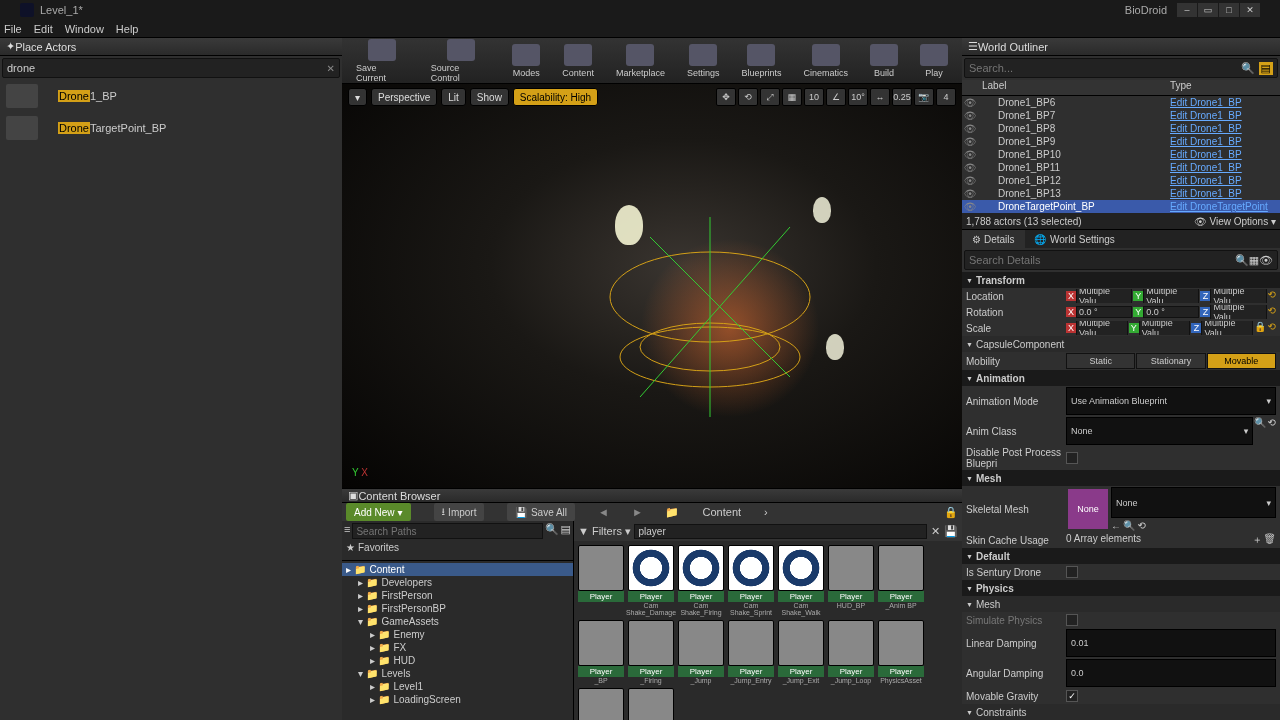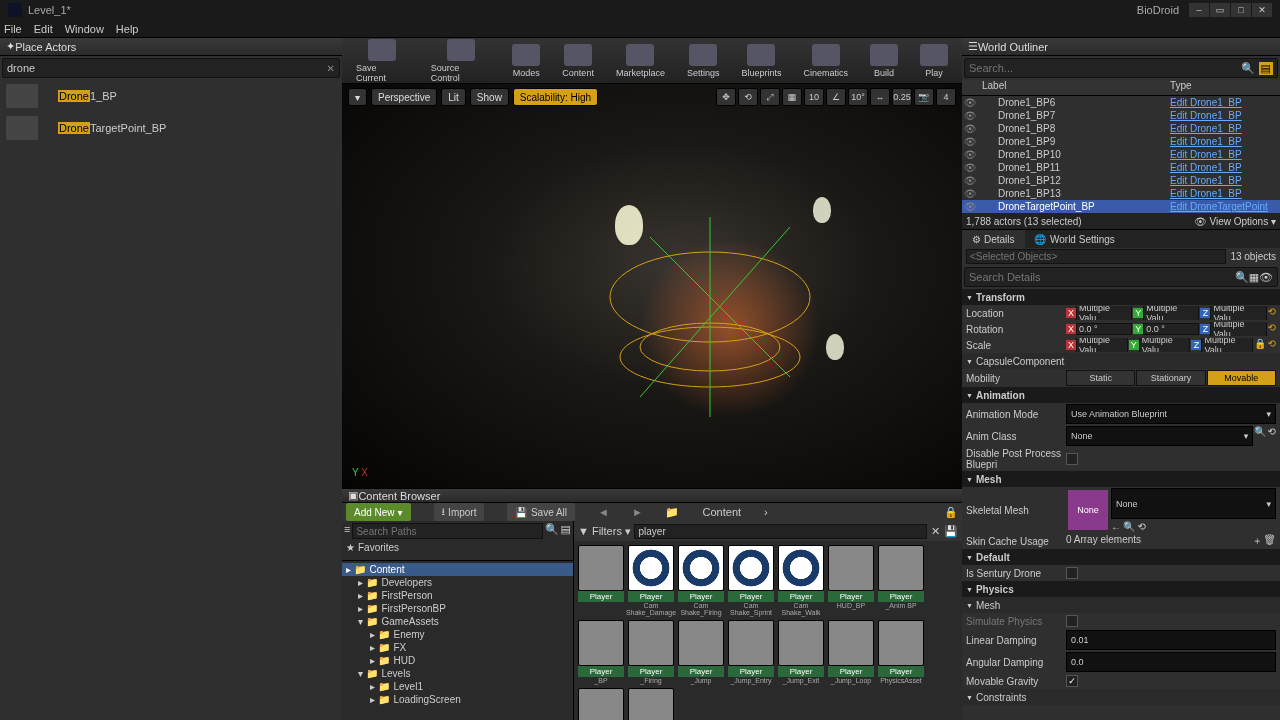--- a/index.html
+++ b/index.html
@@ -1,17 +1,17 @@
 <!DOCTYPE html>
 <html><head>
 <meta charset="utf-8">
 <style>
 * { margin: 0; padding: 0; box-sizing: border-box; font-family: "Segoe UI", Tahoma, sans-serif; }
 body { background: #2a2a2a; color: #ccc; width: 1280px; height: 720px; overflow: hidden; font-size: 11px; }
-.titlebar { height: 20px; background: #1a1a1a; display: flex; align-items: center; padding: 0 8px; }
+.titlebar { height: 20px; background: #1a1a1a; display: flex; align-items: center; padding: 0 20px; }
 .titlebar .ue-logo { width: 14px; height: 14px; background: #0e1128; border-radius: 2px; margin-right: 6px; }
 .titlebar .title { flex: 1; color: #aaa; font-size: 11px; }
 .titlebar .project { color: #aaa; margin-right: 10px; }
 .titlebar .win-btns { display: flex; gap: 1px; }
 .titlebar .win-btns span { width: 20px; height: 14px; background: #333; display: flex; align-items: center; justify-content: center; font-size: 9px; color: #ccc; }
 .menubar { height: 18px; background: #1a1a1a; display: flex; align-items: center; padding: 0 4px; gap: 12px; color: #ccc; font-size: 11px; border-bottom: 1px solid #000; }
 .main { display: flex; height: 682px; }
 .left { width: 342px; display: flex; flex-direction: column; background: #2f2f2f; }
 .center { flex: 1; display: flex; flex-direction: column; background: #000000; }
 .right { width: 318px; display: flex; flex-direction: column; background: #2f2f2f; }
@@ -79,21 +79,21 @@
 .section-hdr { height:16px; background:#1a1a1a; display:flex; align-items:center; padding:0 4px; font-size:10px; font-weight:bold;}
 .section-hdr::before { content:"▼"; font-size:7px; margin-right:3px;}
 .xyz-field { flex:1; height:14px; display:flex; align-items:center; font-size:9px; overflow:hidden;}
 .xyz-field .ax { width:10px; text-align:center; color:#fff;}
 .xyz-field .ax.x { background:#b33;}
 .xyz-field .ax.y { background:#3a3;}
 .xyz-field .ax.z { background:#36b;}
 .xyz-field .fv { flex:1; background:#222; padding:0 2px; color:#ccc; border:1px solid #111;}
 .mob-btn { flex:1; height:16px; background:#333; display:flex; align-items:center; justify-content:center; font-size:9px; border:1px solid #111;}
 .mob-btn.active { background:#d4a017; color:#000;}
-.dropdown { flex:1; height:20px; background:#111; border:1px solid #000; display:flex; align-items:center; padding:0 4px; font-size:9px; justify-content:space-between;}
+.dropdown { flex:1; height:28px; background:#111; border:1px solid #000; display:flex; align-items:center; padding:0 4px; font-size:9px; justify-content:space-between;}
 .mesh-thumb { width:40px; height:40px; background:#8a3a8a; margin:2px;}
 .chk { width:12px; height:12px; background:#222; border:1px solid #555;}
 .chk.on::after { content:"✓"; font-size:9px; color:#fff; display:block; text-align:center; line-height:10px;}
 </style>
 </head>
 <body>
 
 <div class="titlebar">
   <div class="ue-logo"></div>
   <div class="title">Level_1*</div>
@@ -420,24 +420,20 @@
         <span>1,788 actors (13 selected)</span>
         <span>👁 <span>View Options</span> ▾</span>
       </div>
     </div>
 
     <div class="details">
       <div class="det-tabs">
         <div class="det-tab active">⚙ <span>Details</span></div>
         <div class="det-tab">🌐 <span>World Settings</span></div>
       </div>
-      <div class="det-row">
-        <input style="flex: 1 1 0%; background: rgb(34, 34, 34); border: 1px solid rgb(17, 17, 17); color: rgb(136, 136, 136); font-size: 10px; padding: 1px 3px;" placeholder="&lt;Selected Objects&gt;">
-        <span style="margin-left:4px">13 objects</span>
-      </div>
       <div class="search-box">
         <input placeholder="Search Details" style="">
         <span>🔍</span>
         <span>▦</span>
         <span>👁</span>
       </div>
 
       <div class="section-hdr">Transform</div>
       <div class="det-row">
           <div class="lbl">Location</div>

